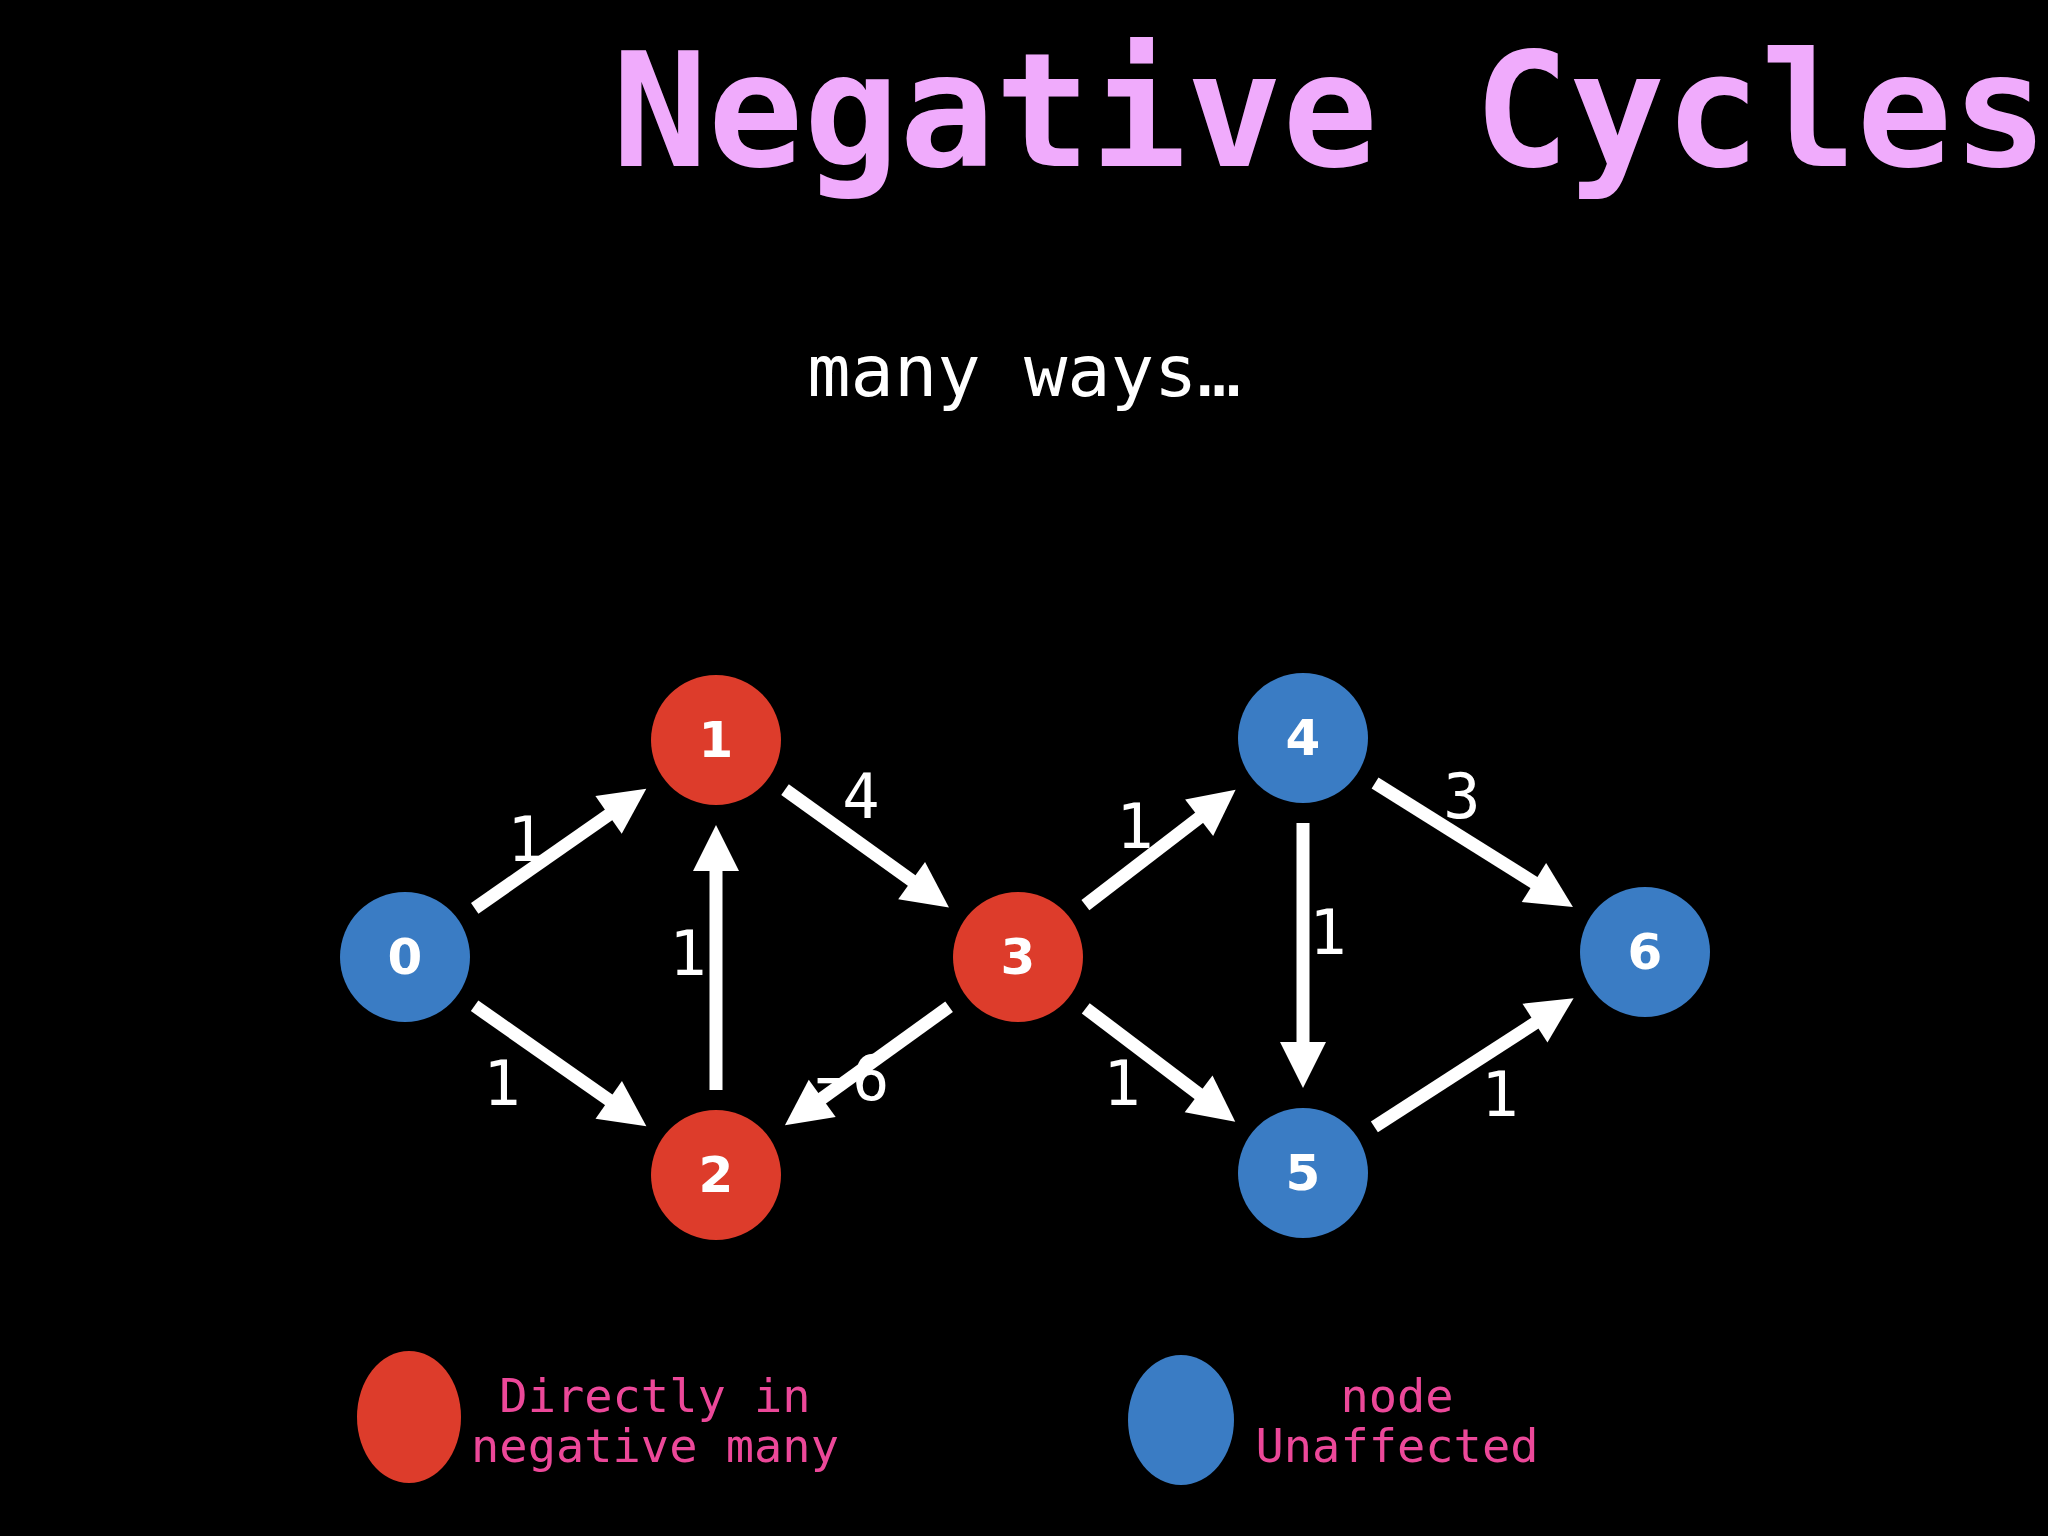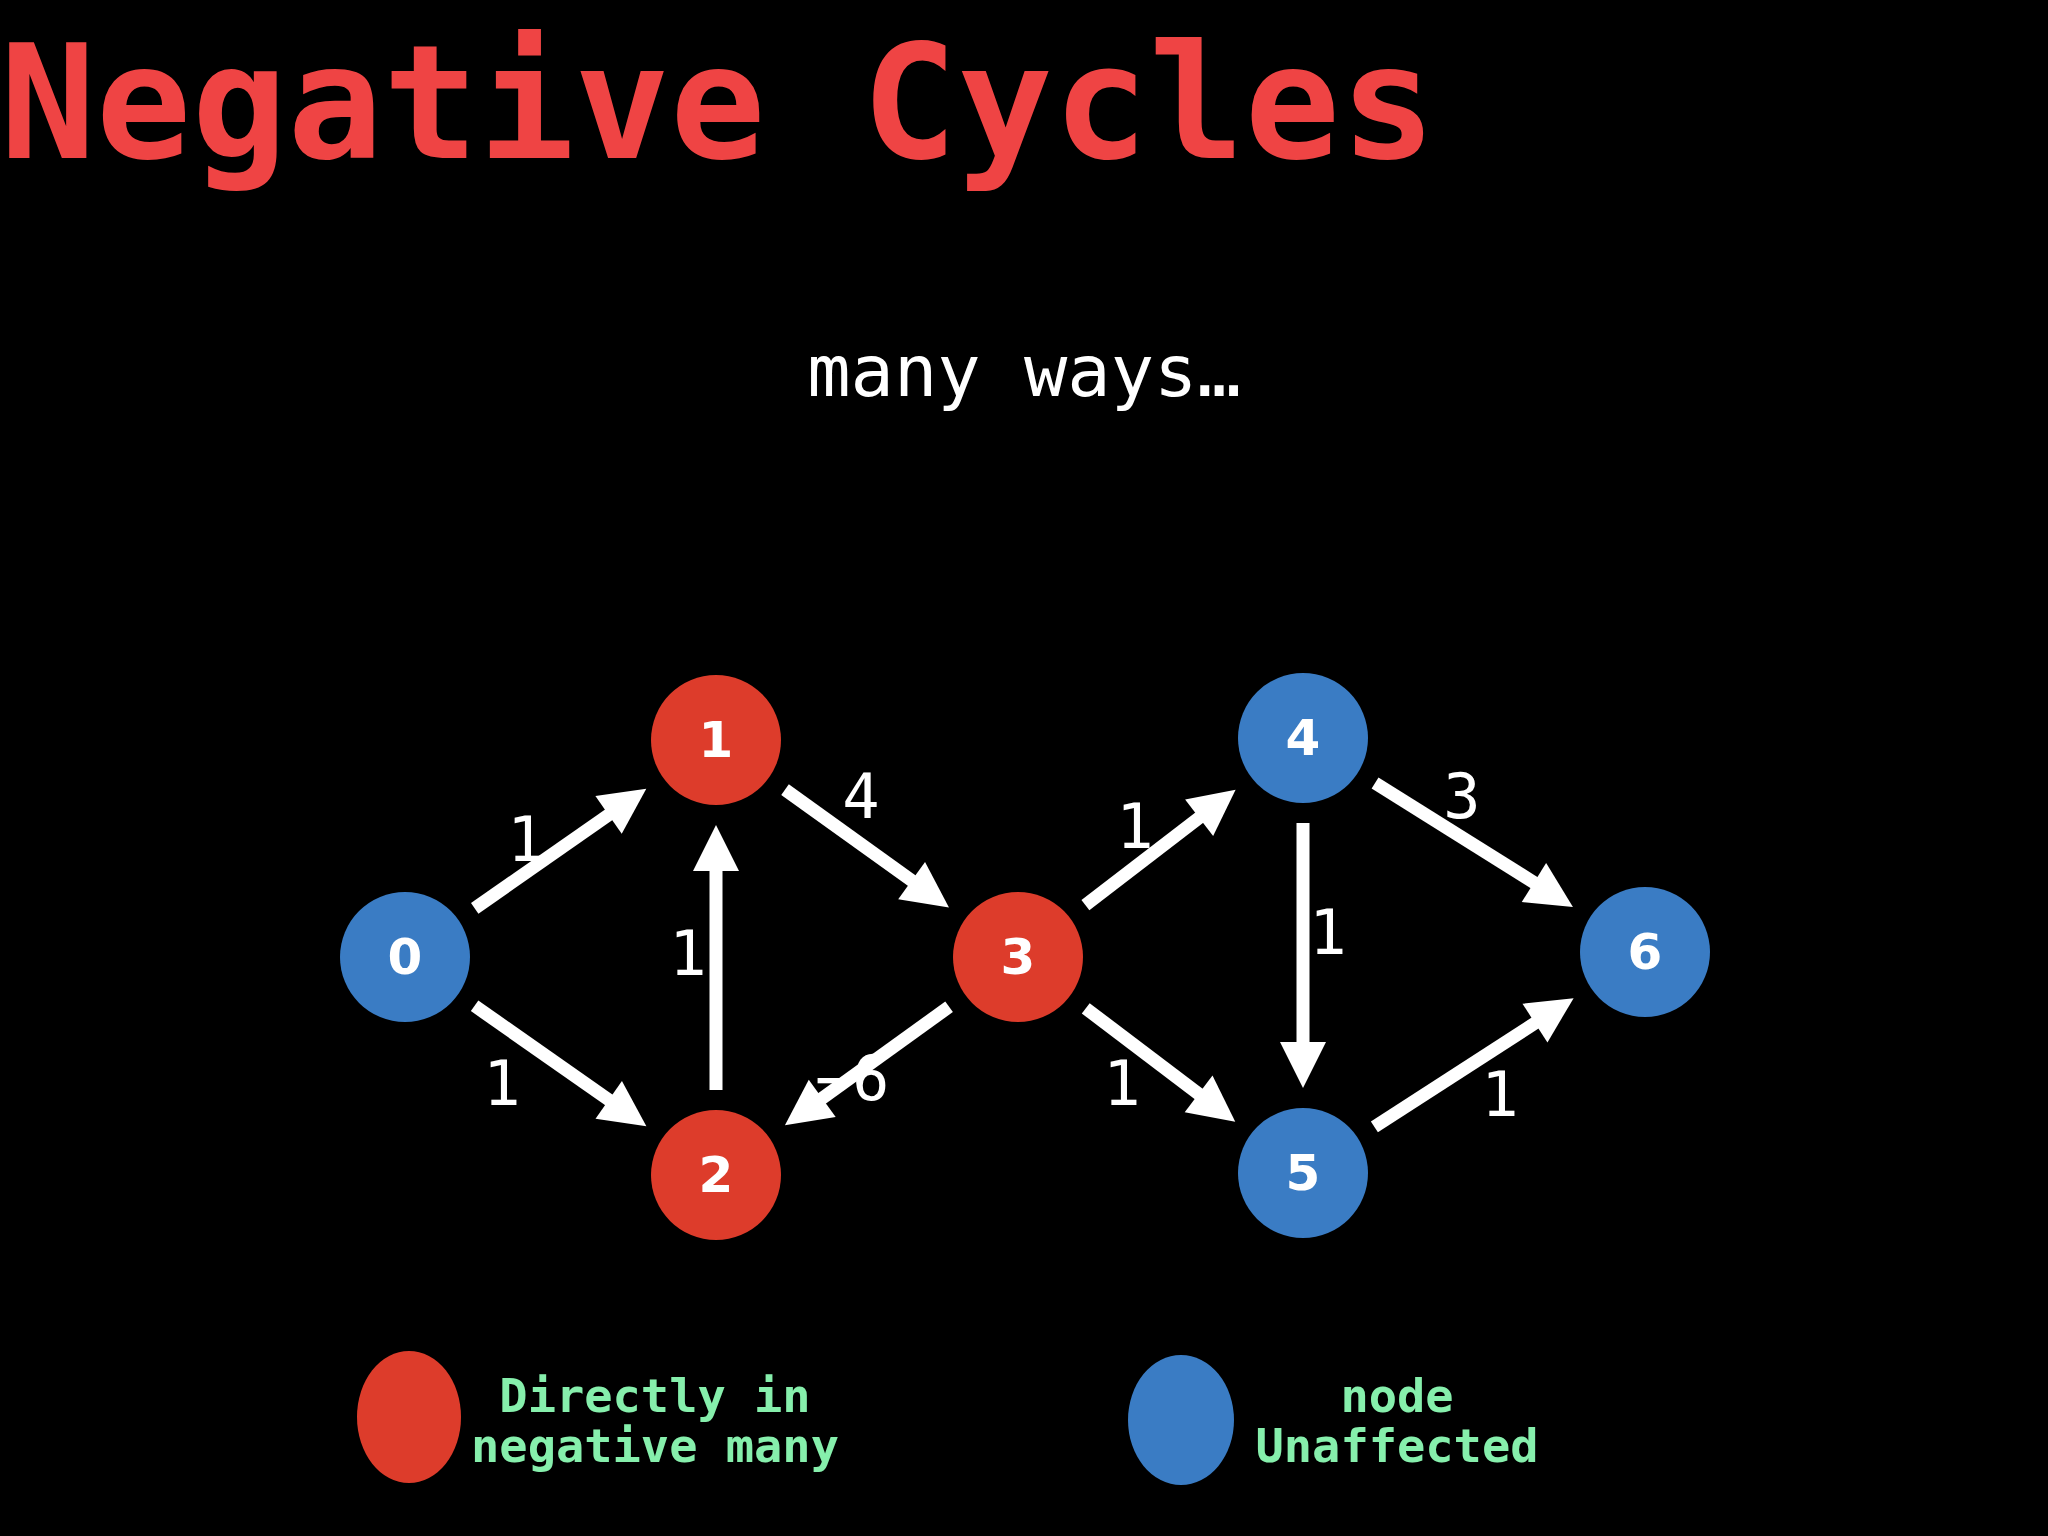--- a/index.html
+++ b/index.html
@@ -6,25 +6,25 @@
   #stage {
     position: relative;
     width: 2048px;
     height: 1536px;
     background: #000;
     overflow: hidden;
     font-family: "DejaVu Sans Mono", monospace;
   }
   .title {
     position: absolute;
-    top: 10px;
+    top: 18px;
     left: 0;
     width: 100%;
-    text-align: left;
-    color: #ef4444;
+    text-align: right;
+    color: #f0abfc;
     font-size: 159px;
     font-weight: bold;
     line-height: 1.164;
     white-space: nowrap;
   }
   .subtitle-line {
     position: absolute;
     left: 0;
     width: 100%;
     text-align: center;
@@ -57,23 +57,23 @@
     position: absolute;
     border-radius: 50%;
   }
   #legend-swatch-red  { left: 357px; top: 1351px; width: 104px; height: 132px; }
   #legend-swatch-blue { left: 1128px; top: 1355px; width: 106px; height: 130px; }
   .legend-text {
     position: absolute;
     top: 1371px;
     transform: translateX(-50%);
     text-align: center;
-    color: #86efac;
+    color: #ec4899;
     font-size: 47px;
-    font-weight: bold;
+    font-weight: normal;
     line-height: 50px;
     white-space: nowrap;
   }
   #legend-text-red  { left: 655px; }
   #legend-text-blue { left: 1397px; }
 </style>
 </head>
 <body>
 
 <div id="stage">

